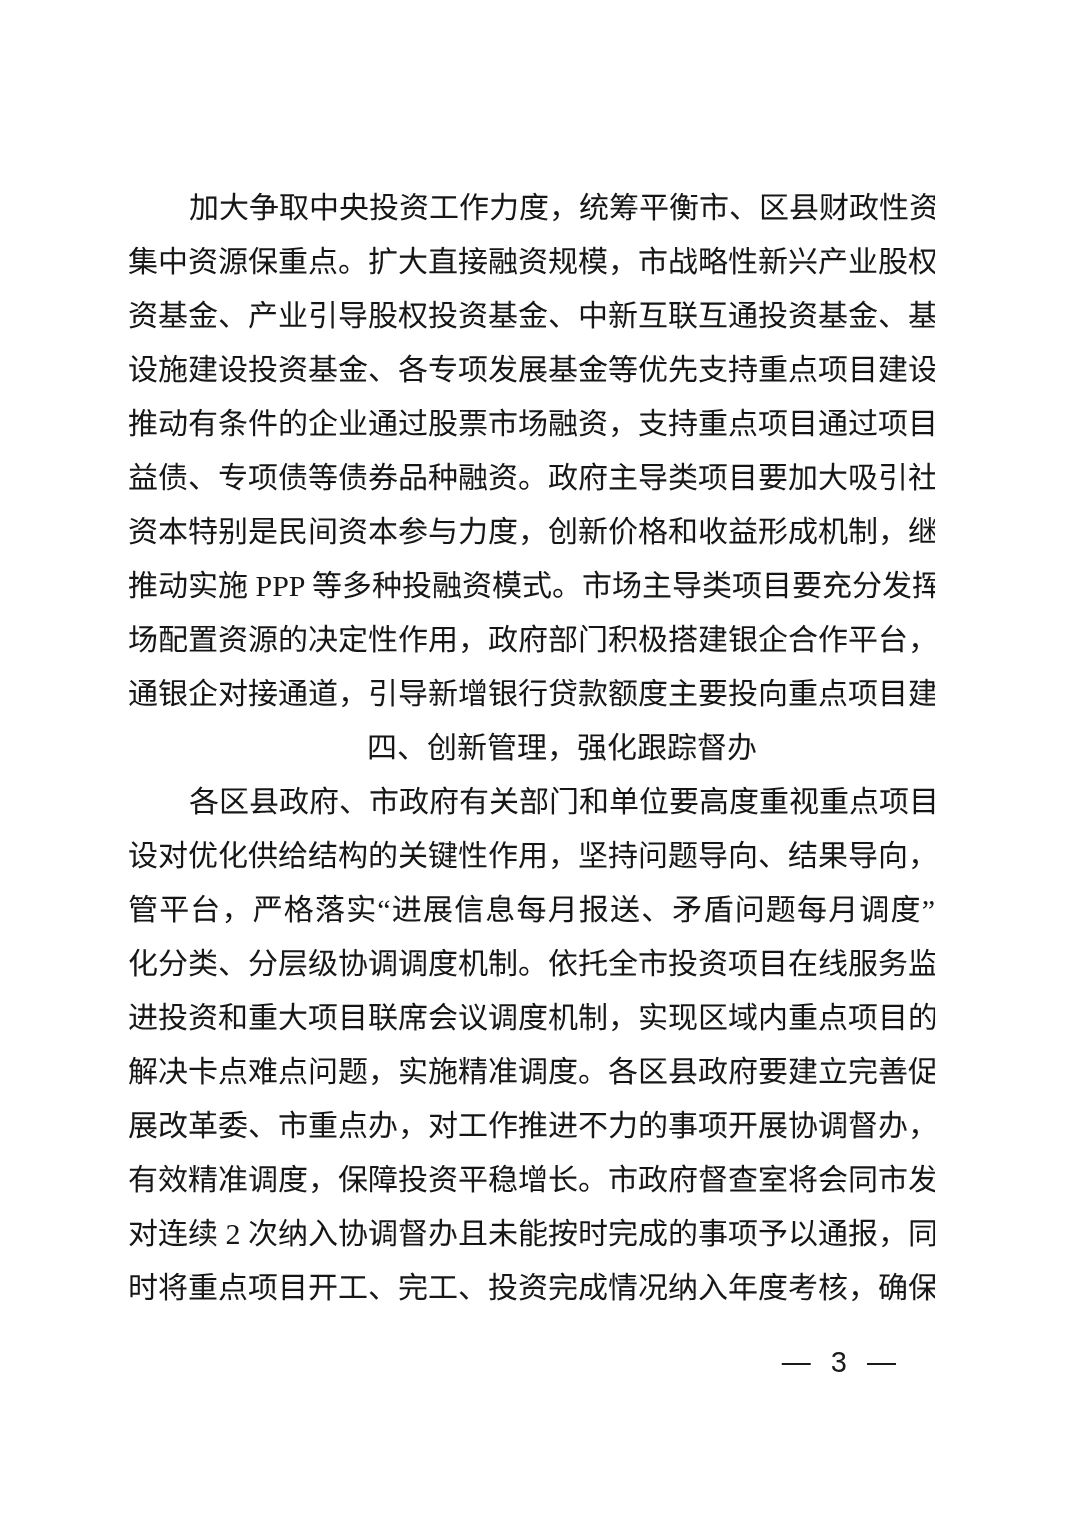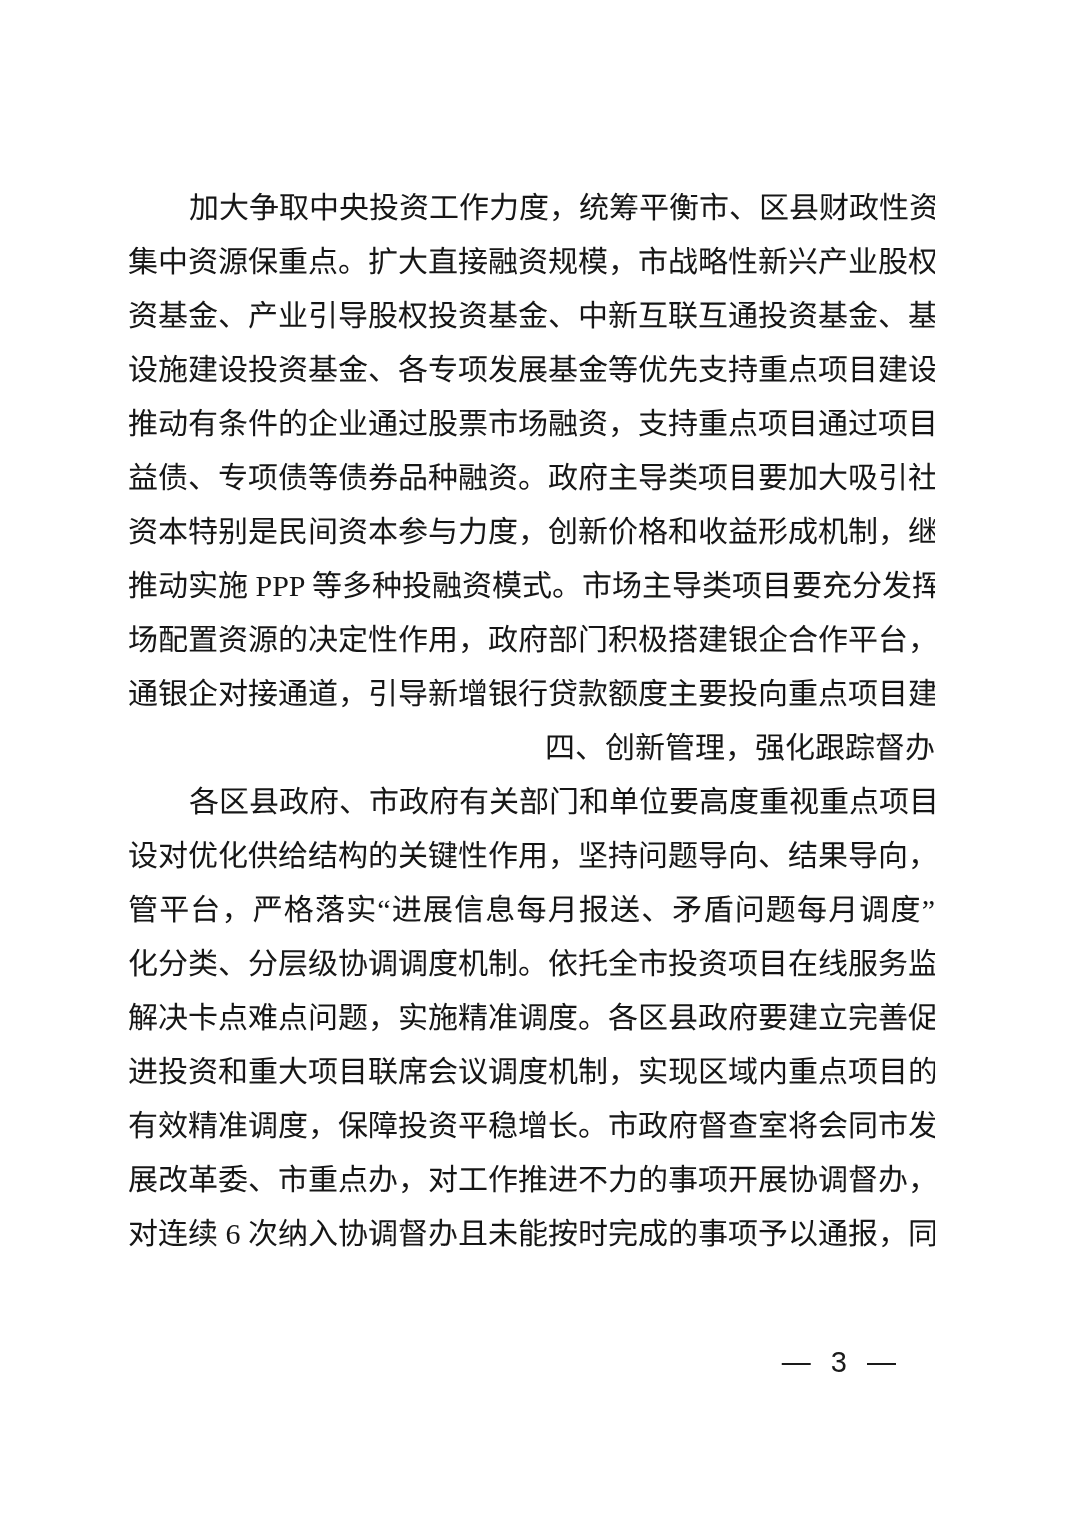--- a/index.html
+++ b/index.html
@@ -29,21 +29,21 @@
     color: #161616;
     text-align: justify;
     text-align-last: justify;
     overflow: hidden;
     white-space: nowrap;
   }
   .line.indent {
     text-indent: 61px;
   }
   .line.heading {
-    text-align: right;
+    text-align: center;
     text-align-last: auto;
     white-space: nowrap;
   }
   .page-number {
     position: absolute;
     top: 1340px;
     right: 172px;
     font-family: "Liberation Sans", "DejaVu Sans", sans-serif;
     font-size: 29px;
     line-height: 44px;
@@ -64,20 +64,21 @@
       <div class="line">益债、专项债等债券品种融资。政府主导类项目要加大吸引社会</div>
       <div class="line">资本特别是民间资本参与力度，创新价格和收益形成机制，继续</div>
       <div class="line">推动实施 PPP 等多种投融资模式。市场主导类项目要充分发挥市</div>
       <div class="line">场配置资源的决定性作用，政府部门积极搭建银企合作平台，畅</div>
       <div class="line">通银企对接通道，引导新增银行贷款额度主要投向重点项目建设。</div>
       <div class="line heading indent">四、创新管理，强化跟踪督办</div>
       <div class="line indent">各区县政府、市政府有关部门和单位要高度重视重点项目建</div>
       <div class="line">设对优化供给结构的关键性作用，坚持问题导向、结果导向，深</div>
       <div class="line">管平台，严格落实“进展信息每月报送、矛盾问题每月调度”</div>
       <div class="line">化分类、分层级协调调度机制。依托全市投资项目在线服务监</div>
+      <div class="line">进投资和重大项目联席会议调度机制，实现区域内重点项目的</div>
       <div class="line">解决卡点难点问题，实施精准调度。各区县政府要建立完善促</div>
-      <div class="line">进投资和重大项目联席会议调度机制，实现区域内重点项目的</div>
+      <div class="line">展改革委、市重点办，对工作推进不力的事项开展协调督办，</div>
       <div class="line">有效精准调度，保障投资平稳增长。市政府督查室将会同市发</div>
-      <div class="line">展改革委、市重点办，对工作推进不力的事项开展协调督办，</div>
-      <div class="line">对连续 6 次纳入协调督办且未能按时完成的事项予以通报，同</div>
+      <div class="line">对连续 2 次纳入协调督办且未能按时完成的事项予以通报，同</div>
+      <div class="line">时将重点项目开工、完工、投资完成情况纳入年度考核，确保</div>
     </div>
   <div class="page-number">— 3 —</div>
 </div>
 
 </body></html>

